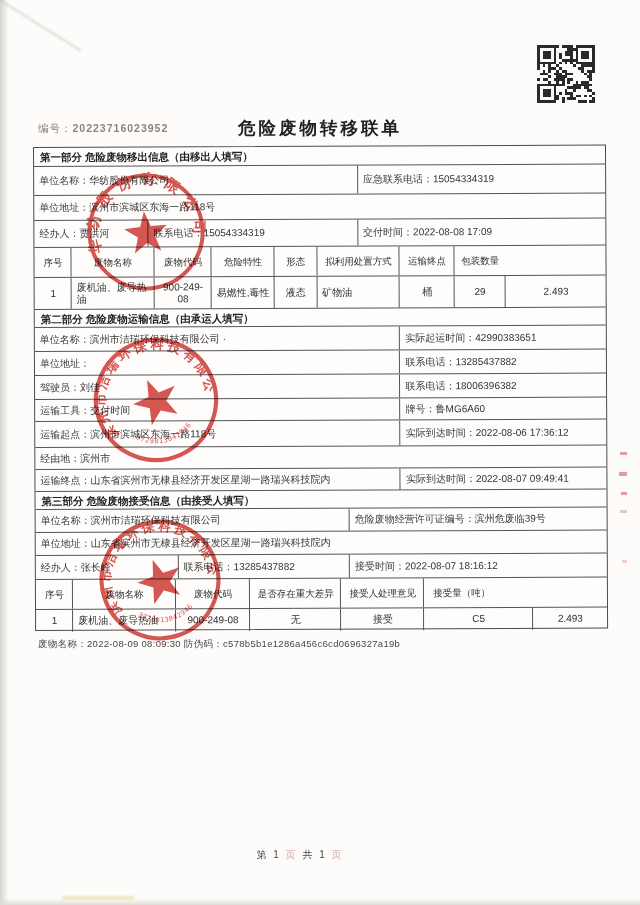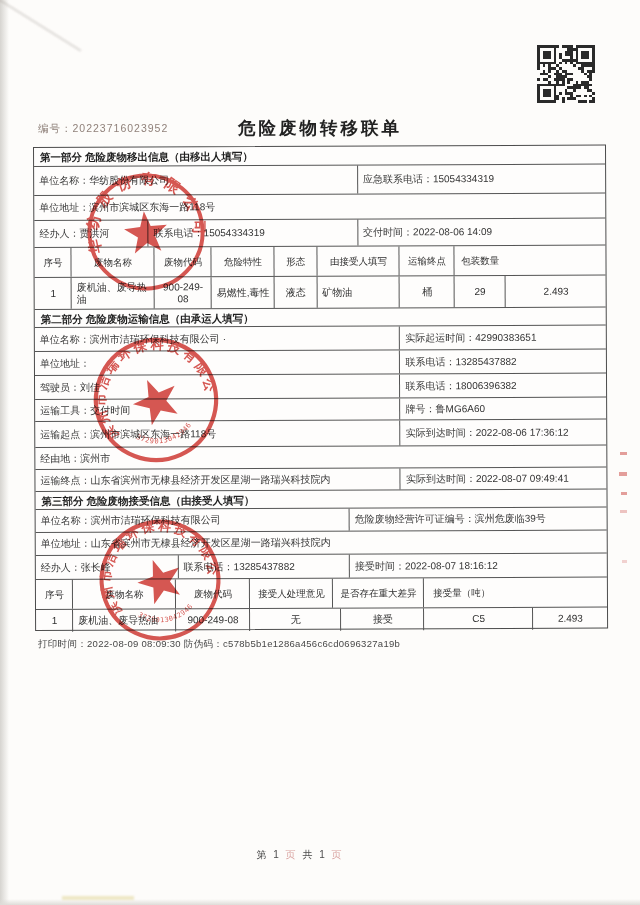--- a/index.html
+++ b/index.html
@@ -13,21 +13,21 @@
   .scan-edge-left{position:absolute;left:0;top:0;bottom:0;width:9px;
     background:linear-gradient(to right,#d6d4d0,rgba(255,255,255,0));pointer-events:none;}
   .scan-edge-bottom{position:absolute;left:0;right:0;bottom:0;height:6px;
     background:linear-gradient(to top,#dedcd8,rgba(255,255,255,0));pointer-events:none;}
   .crease{position:absolute;left:-30px;top:18px;width:120px;height:2px;
     background:rgba(160,155,148,.35);transform:rotate(32deg);filter:blur(1px);}
   .smudge{position:absolute;left:62px;top:896px;width:72px;height:4px;
     background:#e6dca8;opacity:.65;filter:blur(1px);}
 
   .doc-no{position:absolute;left:38px;top:122px;font-size:10.5px;color:#8d7f78;letter-spacing:1px;}
-  .doc-no b{font-weight:normal;color:#90817a;}
+  .doc-no b{font-weight:bold;color:#90817a;}
   .title{position:absolute;left:0;top:116px;width:640px;text-align:center;
     font-size:17.5px;font-weight:bold;letter-spacing:3px;color:#222;}
 
   .sheet{position:absolute;left:33px;top:147px;width:573px;height:484px;
     border:1.4px solid #4c4c4c;box-sizing:border-box;display:flex;flex-direction:column;
     transform:rotate(-0.25deg);transform-origin:top left;background:rgba(255,255,255,.35);}
   .row{display:flex;flex-shrink:0;border-bottom:1px solid #555;box-sizing:border-box;align-items:stretch;}
   .row:last-child{border-bottom:none;}
   .cell{box-sizing:border-box;border-right:1px solid #555;padding:3px 4px 2px 5px;
     font-size:10px;line-height:1.25;overflow:hidden;display:flex;align-items:center;flex-wrap:wrap;}
@@ -327,30 +327,30 @@
     <div class="cell" style="width:20%">
       <span class="lbl">经办人：</span>
         <span class="val">贾洪河</span>
     </div>
     <div class="cell" style="width:36.7%">
       <span class="lbl">联系电话：</span>
         <span class="val">15054334319</span>
     </div>
     <div class="cell" style="width:43.3%">
       <span class="lbl">交付时间：</span>
-        <span class="val">2022-08-06 14:09</span>
+        <span class="val">2022-08-08 17:09</span>
     </div>
   </div>
   <div class="row" style="height:30px">
     <div class="cell th" style="width:6.5%">序号</div>
     <div class="cell th" style="width:14.5%">废物名称</div>
     <div class="cell th" style="width:10%">废物代码</div>
     <div class="cell th" style="width:11%">危险特性</div>
     <div class="cell th" style="width:7.5%">形态</div>
-    <div class="cell th" style="width:14.5%">由接受人填写</div>
+    <div class="cell th" style="width:14.5%">拟利用处置方式</div>
     <div class="cell th" style="width:9.5%">运输终点</div>
     <div class="cell th" style="width:9%">包装数量</div>
   </div>
   <div class="row" style="height:32px">
     <div class="cell td" style="width:6.5%">1</div>
     <div class="cell td td-left" style="width:14.5%">废机油、废导热油</div>
     <div class="cell td" style="width:10%">900-249-08</div>
     <div class="cell td" style="width:11%">易燃性,毒性</div>
     <div class="cell td" style="width:7.5%">液态</div>
     <div class="cell td td-left" style="width:14.5%">矿物油</div>
@@ -458,37 +458,37 @@
     </div>
     <div class="cell" style="width:45%">
       <span class="lbl">接受时间：</span>
         <span class="val">2022-08-07 18:16:12</span>
     </div>
   </div>
   <div class="row" style="height:30px">
     <div class="cell th" style="width:6.5%">序号</div>
     <div class="cell th" style="width:18%">废物名称</div>
     <div class="cell th" style="width:13%">废物代码</div>
+    <div class="cell th" style="width:16%">是否存在重大差异</div>
     <div class="cell th" style="width:14.5%">接受人处理意见</div>
-    <div class="cell th" style="width:16%">是否存在重大差异</div>
     <div class="cell th" style="width:13%">接受量（吨）</div>
   </div>
   <div class="row" style="height:22px">
     <div class="cell td" style="width:6.5%">1</div>
     <div class="cell td td-left" style="width:18%">废机油、废导热油</div>
     <div class="cell td" style="width:13%">900-249-08</div>
     <div class="cell td" style="width:16%">无</div>
     <div class="cell td" style="width:14.5%">接受</div>
     <div class="cell td" style="width:19%">C5</div>
     <div class="cell td" style="width:13%">2.493</div>
   </div>
 </div>
 
 <div class="print-line">
-  <span>打印时间：</span><span>2022-08-09 08:09:30</span><span>  防伪码：</span><span>c578b5b1e1286a456c6cd0696327a19b</span>
+  <span>废物名称：</span><span>2022-08-09 08:09:30</span><span>  防伪码：</span><span>c578b5b1e1286a456c6cd0696327a19b</span>
 </div>
 
 <div class="footer">
   <span>第 1 </span><span class="faint">页</span><span> 共 1 </span><span class="faint">页</span>
 </div>
 
 <svg class="stamp" style="left:80px;top:166px;width:132px;height:132px" viewBox="-70 -70 140 140">
   <g transform="rotate(-6)">
     <circle class="stamp-ring" r="60"></circle>
     <path id="ringPath1" d="M -48 17 A 51 51 0 1 1 48 17" fill="none"></path>

